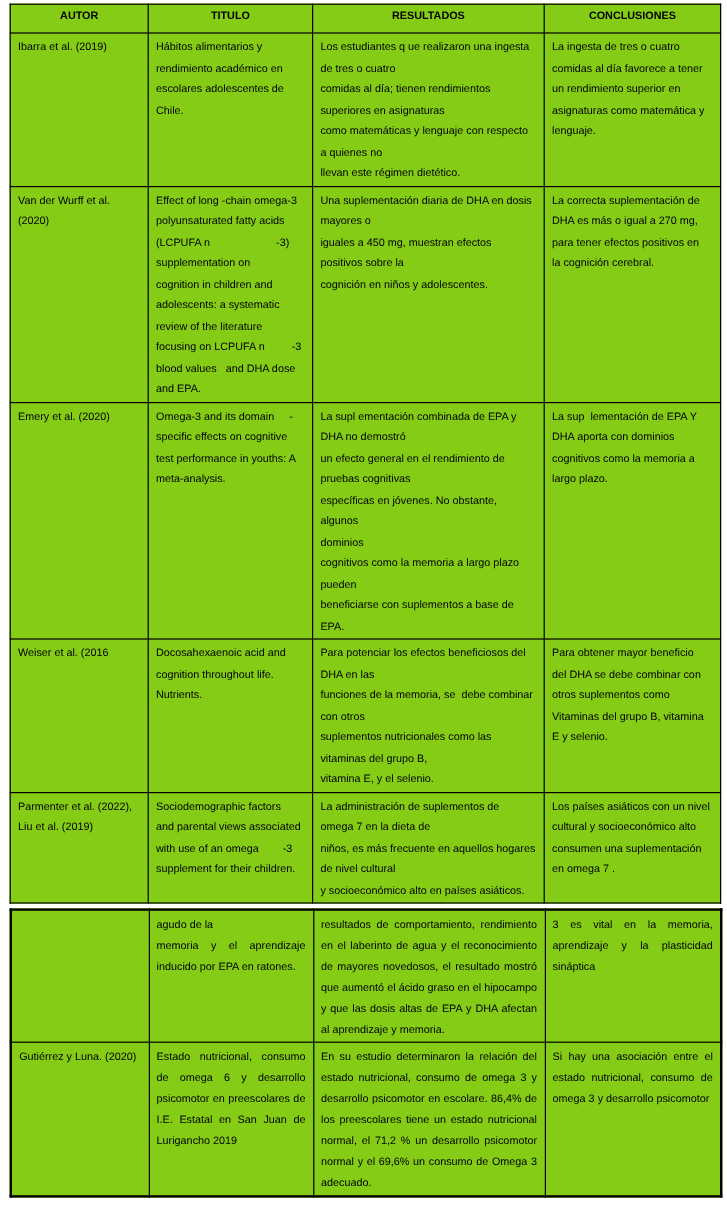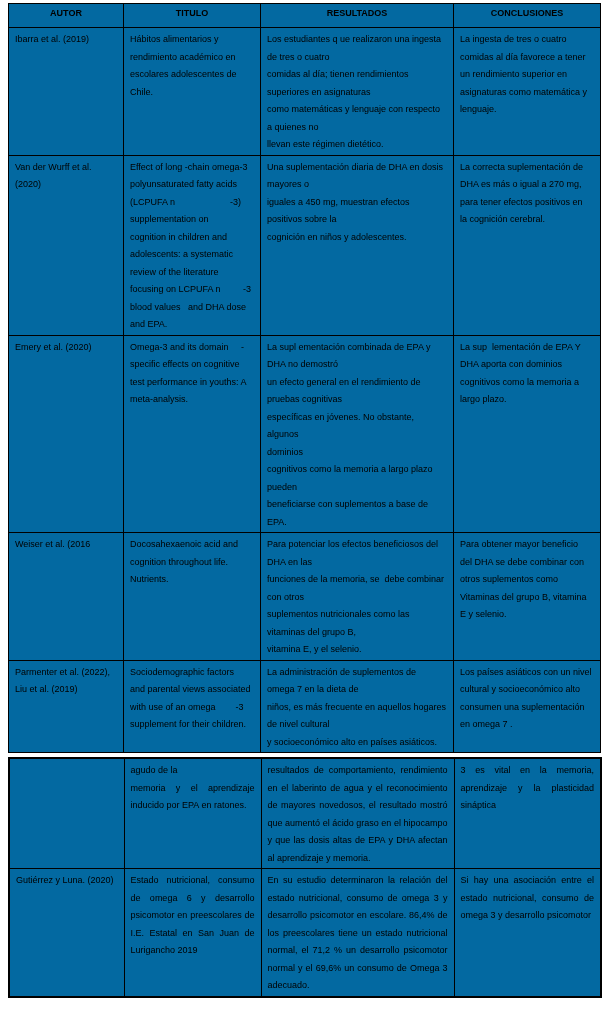--- a/index.html
+++ b/index.html
@@ -13,21 +13,21 @@
     width: 606px;
     min-height: 1021px;
     background: #ffffff;
     box-sizing: border-box;
     padding: 3px 6px 5px 8px;
   }
   table.doc-table {
     border-collapse: collapse;
     table-layout: fixed;
     width: 592px;
-    background: #0369a1;
+    background: #84cc16;
   }
   #table-part-1 { border: 1px solid #000000; }
   #table-part-2 { border: 2px solid #000000; margin-top: 4px; padding-left: 32px; }
   .doc-table th, .doc-table td {
     border: 1px solid #000000;
     vertical-align: top;
     font-size: 9px;
     line-height: 17.5px;
     color: #000000;
     box-sizing: border-box;

